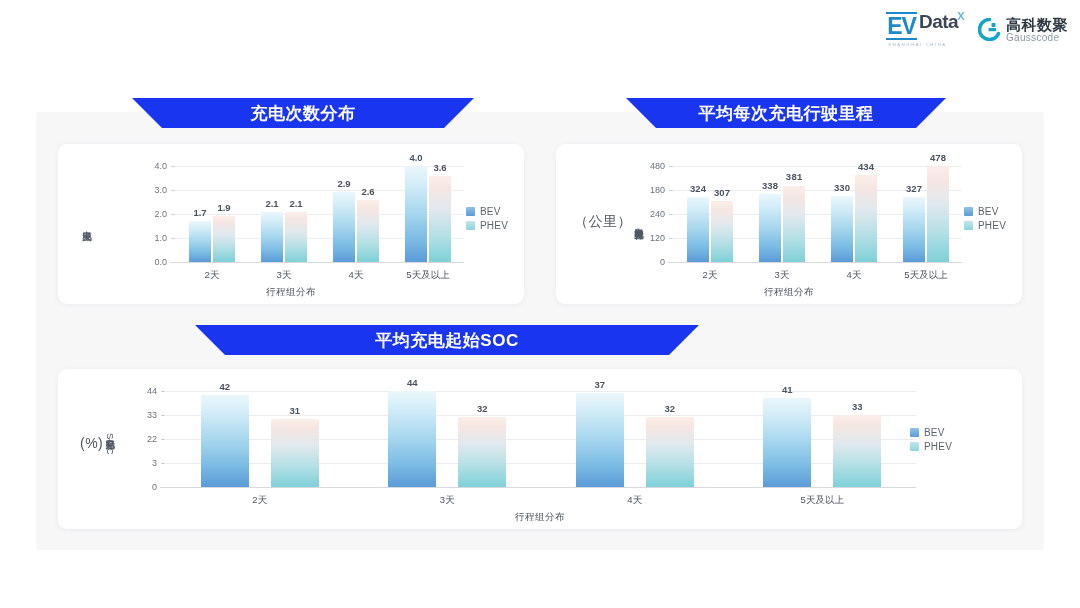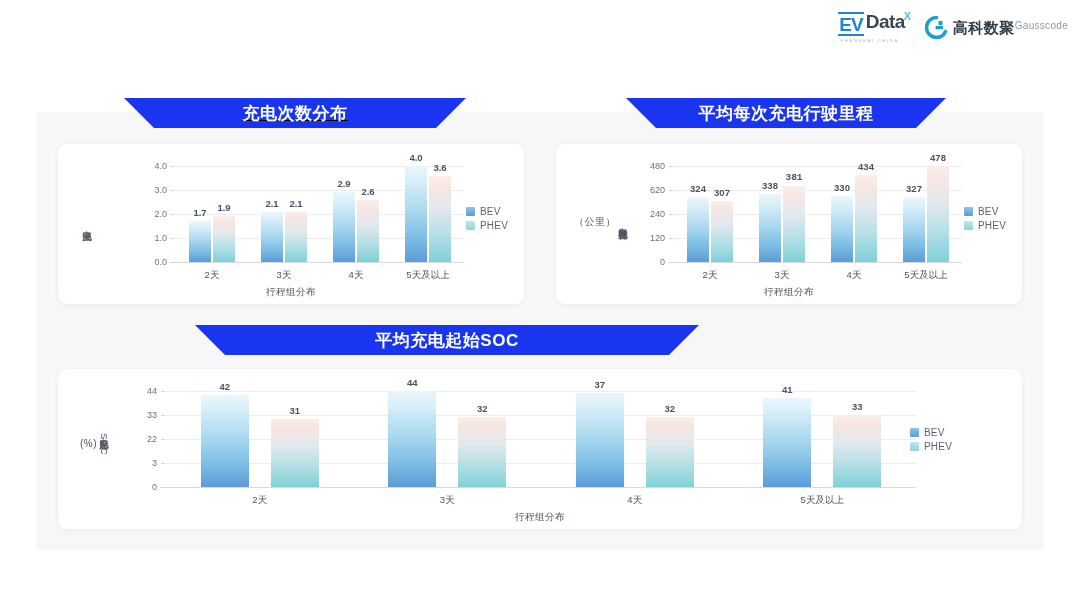--- a/index.html
+++ b/index.html
@@ -18,31 +18,31 @@
     display: flex; align-items: center; gap: 14px;
   }
   .logo-evdata { display: flex; flex-direction: column; align-items: flex-start; }
   .logo-evdata-main {
     display: flex; align-items: flex-start;
     font-size: 20px; letter-spacing: -0.5px; line-height: 1;
   }
   .ev-ev {
     font-weight: bold; color: #1e88c8;
     border-top: 2.5px solid #1e88c8; border-bottom: 2.5px solid #1e88c8;
-    padding: 1px 1px 0 1px; font-size: 19px; letter-spacing: -1px;
+    padding: 1px 1px 0 1px; font-size: 23px; letter-spacing: -1px;
   }
   .ev-data { font-weight: bold; color: #3c4652; font-size: 19px; margin-left: 2px; letter-spacing: -0.5px;}
   .ev-x { color: #64b8dc; font-size: 11px; font-weight: bold; margin-left: -1px; margin-top: -1px;}
   .logo-evdata-sub {
     font-size: 4.2px; color: #9fb8c8; letter-spacing: 1.6px;
     margin-top: 2px; margin-left: 2px; transform: scale(1.0);
   }
   .logo-gauss { display: flex; align-items: center; gap: 5px; }
   .gauss-mark { width: 23px; height: 23px; flex: 0 0 auto; }
-  .logo-gauss-txt { display: flex; flex-direction: row; line-height: 1; }
+  .logo-gauss-txt { display: flex; flex-direction: column; line-height: 1; }
   .gauss-cn { font-size: 15px; font-weight: bold; color: #2e3a44; letter-spacing: 0.5px; }
   .gauss-en { font-size: 10px; color: #8b99a5; letter-spacing: 0.3px; margin-top: 1px; }
 
   
   .outer-panel {
     position: absolute; left: 36px; top: 112px;
     width: 1008px; height: 438px;
     background: #f7f7f8;
     border-radius: 3px;
   }
@@ -53,21 +53,21 @@
     height: 30px;
     background: #1a35f0;
     clip-path: polygon(0 0, 100% 0, calc(100% - 30px) 100%, 30px 100%);
     display: flex; align-items: center; justify-content: center;
     z-index: 5;
   }
   .banner-text {
     color: #ffffff; font-size: 17px; font-weight: bold;
     letter-spacing: 0.5px; white-space: nowrap;
   }
-  #banner-1 { left: 124px; top: 98px; width: 342px; text-decoration: underline; }
+  #banner-1 { left: 132px; top: 98px; width: 342px; }
   #banner-2 { left: 626px; top: 98px; width: 320px; }
   #banner-3 { left: 195px; top: 325px; width: 504px; }
 
   
   .card {
     position: absolute;
     background: #ffffff;
     border-radius: 9px;
     box-shadow: 0 1px 5px rgba(120,125,135,0.10);
   }
@@ -80,21 +80,21 @@
 
   .ylabel-stack {
     position: absolute;
     display: flex; flex-direction: row-reverse;
     align-items: center; justify-content: center;
   }
   .ylabel-stack span {
     writing-mode: vertical-rl;
     font-size: 9.5px; color: #4c5560; letter-spacing: 0.5px;
   }
-  .ylabel-stack span.paren { writing-mode: horizontal-tb; font-size: 10px; }
+  .ylabel-stack span.paren { writing-mode: horizontal-tb; font-size: 14px; }
 
   .ytick {
     position: absolute; right: 0; text-align: right;
     font-size: 9px; color: #6b737d; transform: translateY(-50%);
     white-space: nowrap;
   }
   .gridline {
     position: absolute; height: 1px; background: #ececee;
   }
   .axisline {
@@ -241,21 +241,21 @@
         <div class="tickmark" style="left: 113px; top: 118px;"></div>
         <div class="ytick" style="right: 357px; top: 118px;">0</div>
         <div class="gridline" style="left: 118px; top: 94px; width: 288px;"></div>
         <div class="tickmark" style="left: 113px; top: 94px;"></div>
         <div class="ytick" style="right: 357px; top: 94px;">120</div>
         <div class="gridline" style="left: 118px; top: 70px; width: 288px;"></div>
         <div class="tickmark" style="left: 113px; top: 70px;"></div>
         <div class="ytick" style="right: 357px; top: 70px;">240</div>
         <div class="gridline" style="left: 118px; top: 46px; width: 288px;"></div>
         <div class="tickmark" style="left: 113px; top: 46px;"></div>
-        <div class="ytick" style="right: 357px; top: 46px;">620</div>
+        <div class="ytick" style="right: 357px; top: 46px;">180</div>
         <div class="gridline" style="left: 118px; top: 22px; width: 288px;"></div>
         <div class="tickmark" style="left: 113px; top: 22px;"></div>
         <div class="ytick" style="right: 357px; top: 22px;">480</div>
         <div class="axisline" style="left: 112px; top: 118px; width: 294px;"></div>
         <div class="bar bev" style="left: 131px; width: 22px; height: 64.8px; bottom: 42px;"></div>
         <div class="bar-value" style="left: 142px; top: 39.2px;">324</div>
         <div class="bar phev" style="left: 155px; width: 22px; height: 61.4px; bottom: 42px;"></div>
         <div class="bar-value" style="left: 166px; top: 42.6px;">307</div>
         <div class="cat-label" style="left: 154px; top: 125px;">2天</div>
         <div class="bar bev" style="left: 203px; width: 22px; height: 67.6px; bottom: 42px;"></div>

